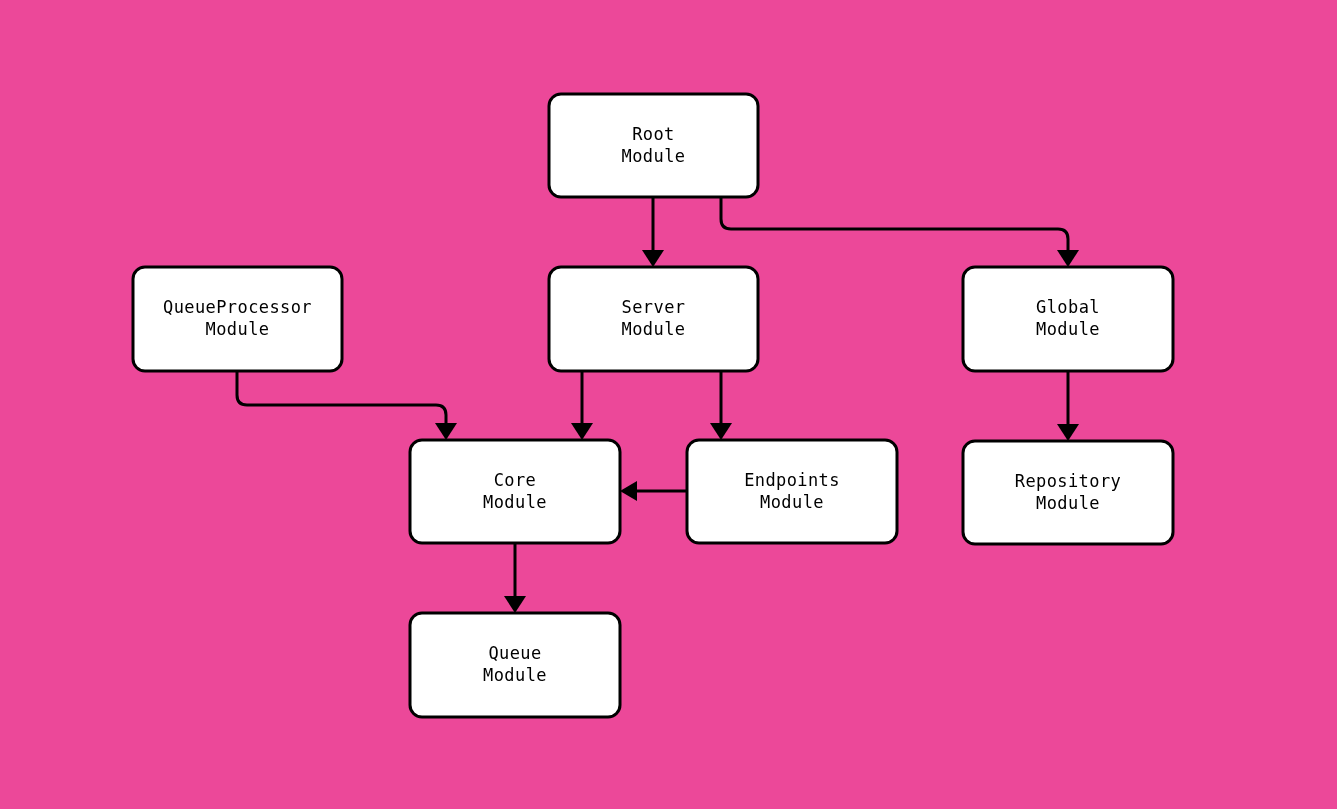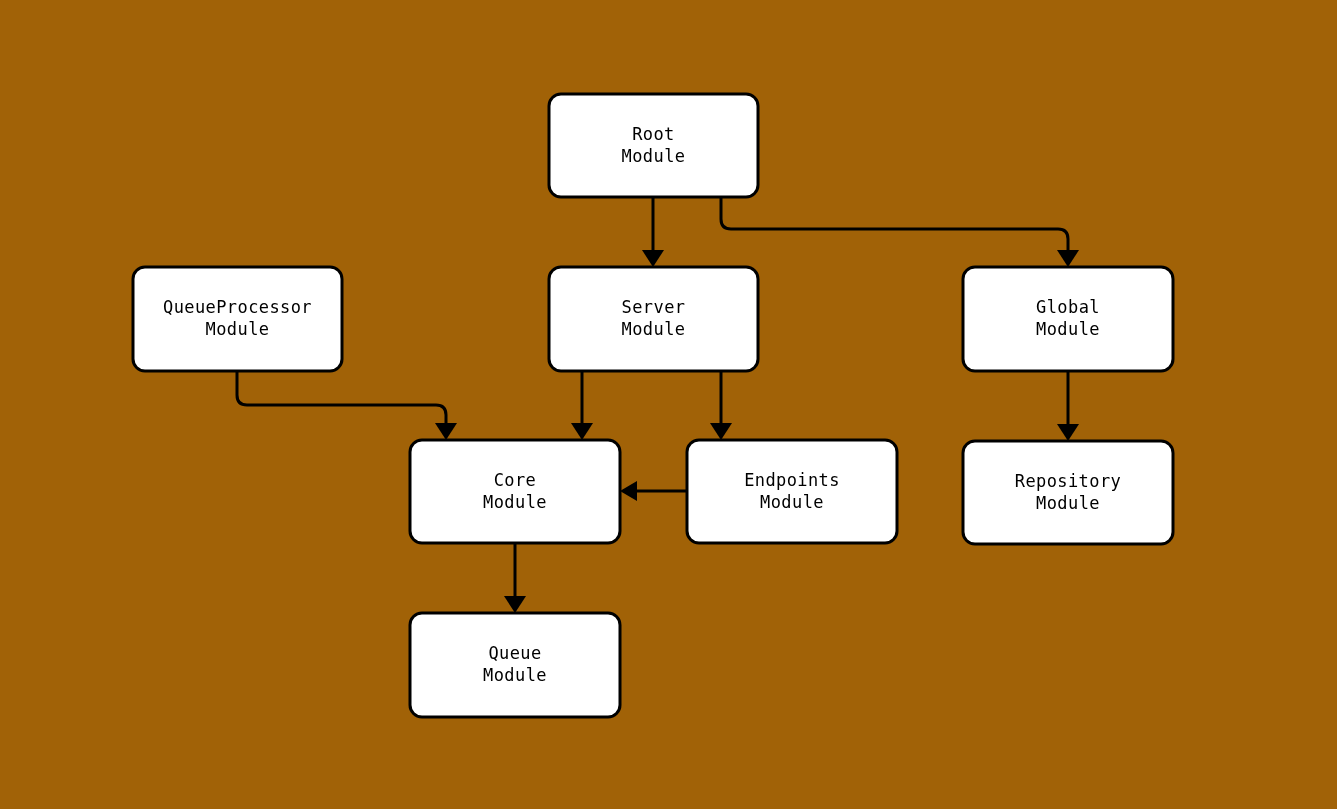--- a/index.html
+++ b/index.html
@@ -11,21 +11,21 @@
   body {
     width: 1337px;
     height: 809px;
     overflow: hidden;
     font-family: "DejaVu Sans Mono", "Liberation Mono", monospace;
   }
   #diagram-root {
     position: relative;
     width: 1337px;
     height: 809px;
-    background: #a16207;
+    background: #ec4899;
   }
   svg#diagram-canvas {
     display: block;
     width: 1337px;
     height: 809px;
   }
   .node-box {
     fill: #ffffff;
     stroke: #000000;
     stroke-width: 3;

